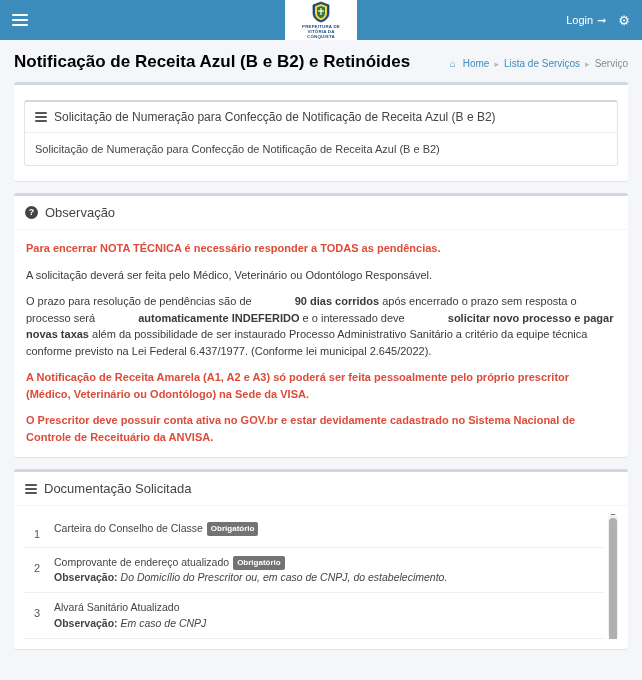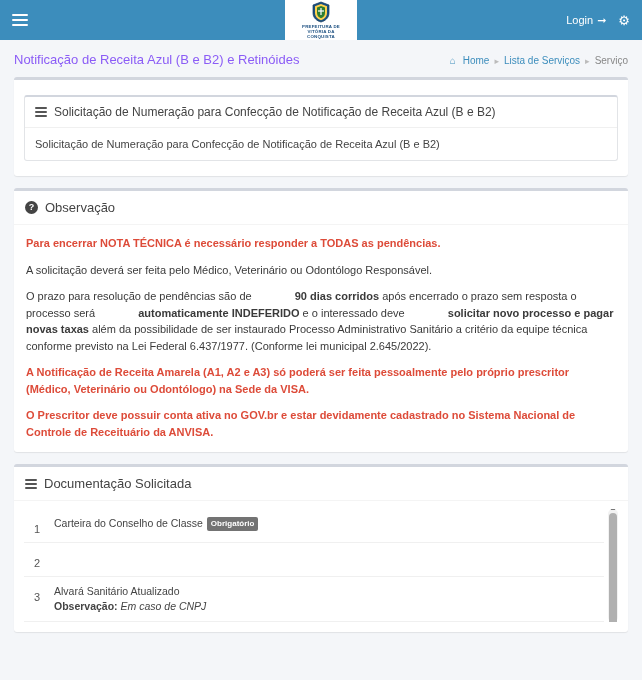--- a/index.html
+++ b/index.html
@@ -70,23 +70,23 @@
 
   
   .page-header {
     background: #f4f6f9;
     padding: 12px 14px 10px 14px;
     display: flex;
     align-items: baseline;
     justify-content: space-between;
   }
   .page-title {
-    font-size: 13px;
-    color: #8b5cf6;
-    font-weight: normal;
+    font-size: 17px;
+    color: #000000;
+    font-weight: bold;
   }
   .breadcrumb {
     font-size: 10px;
     color: #888;
     display: flex;
     align-items: center;
     gap: 5px;
   }
   .breadcrumb .bc-link { color: #3c8dbc; cursor: pointer; }
   .breadcrumb .bc-sep { color: #bbb; font-size: 9px; }
@@ -326,20 +326,29 @@
           <div class="doc-num">1</div>
           <div class="doc-text">
             <div class="doc-title">
               <span>Carteira do Conselho de Classe</span><span class="badge-obrig">Obrigatório</span>
             </div>
           </div>
         </div>
 
         <div class="doc-item">
           <div class="doc-num">2</div>
+          <div class="doc-text">
+            <div class="doc-title">
+              <span>Comprovante de endereço atualizado</span><span class="badge-obrig">Obrigatório</span>
+            </div>
+            <div class="doc-obs">
+              <span class="lbl">Observação:</span>
+              <em>Do Domicílio do Prescritor ou, em caso de CNPJ, do estabelecimento.</em>
+            </div>
+          </div>
         </div>
 
         <div class="doc-item">
           <div class="doc-num">3</div>
           <div class="doc-text">
             <div class="doc-title">
               <span>Alvará Sanitário Atualizado</span>
             </div>
             <div class="doc-obs">
               <span class="lbl">Observação:</span>

